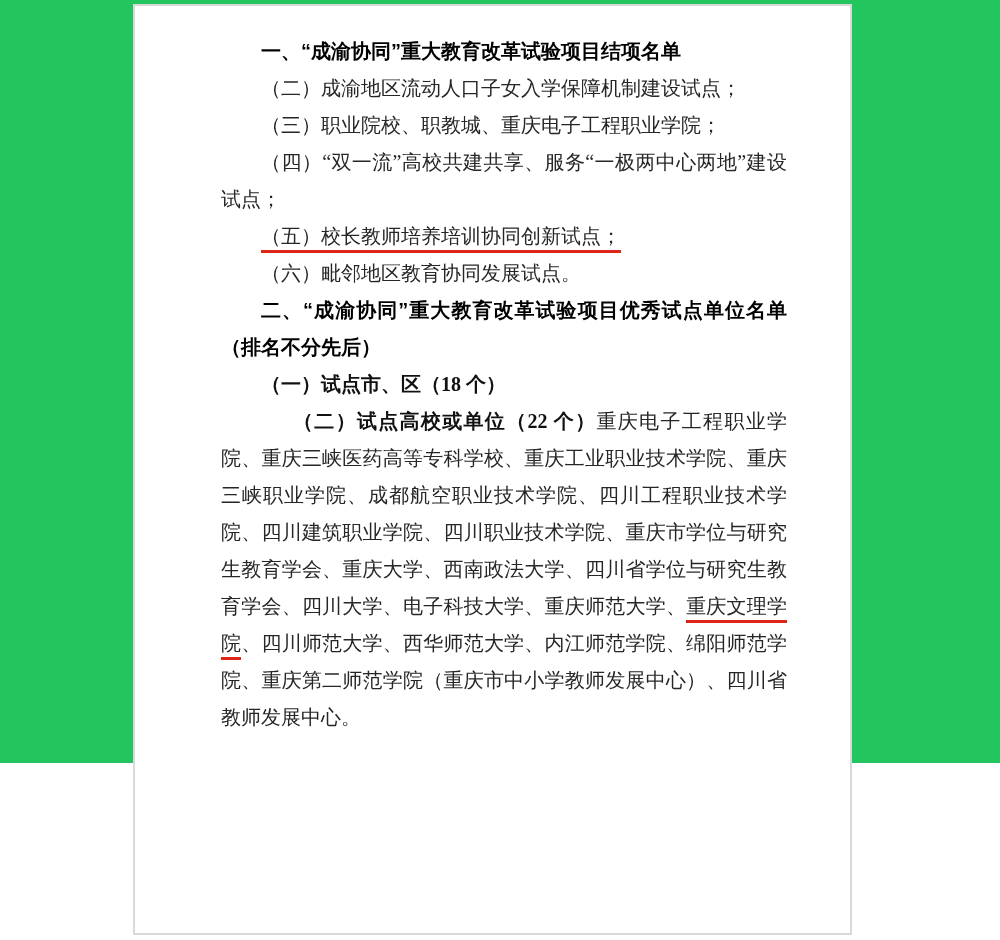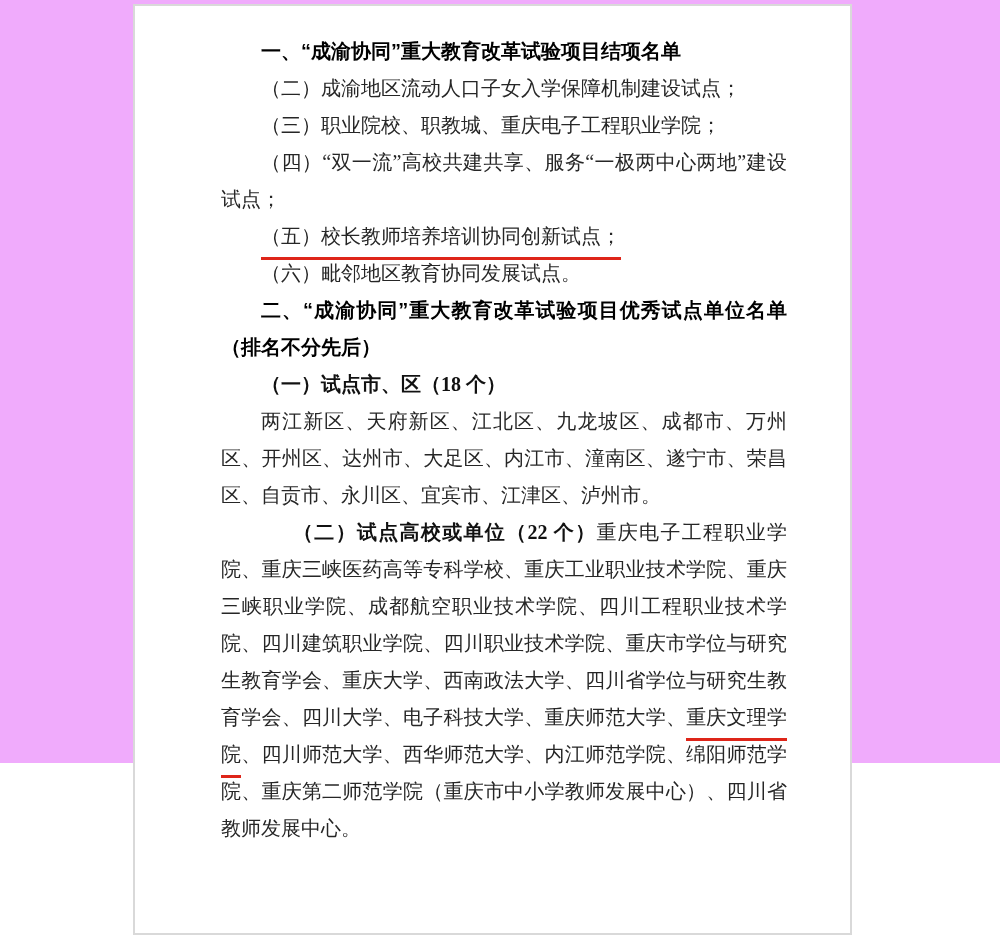--- a/index.html
+++ b/index.html
@@ -7,21 +7,21 @@
     padding: 0;
     background: #ffffff;
     width: 1000px;
     height: 940px;
     overflow: hidden;
   }
   .viewport {
     position: relative;
     width: 1000px;
     height: 763px;
-    background: #f0abfc;
+    background: #22c55e;
   }
   .page {
     position: absolute;
     left: 133px;
     top: 4px;
     width: 719px;
     height: 931px;
     background: #ffffff;
     border: 2px solid #d9d9d9;
     box-sizing: border-box;
@@ -49,21 +49,21 @@
     font-weight: bold;
     color: #111111;
   }
   .h-inline {
     font-weight: bold;
     color: #111111;
     margin-left: 32px;
   }
   .red-underline {
     border-bottom: 3px solid #de2519;
-    padding-bottom: 10px;
+    padding-bottom: 3px;
   }
 </style>
 </head>
 <body>
 
 <div class="viewport">
   <div class="page">
     <div class="content">
 
       <p class="h-main"><span>一、“成渝协同”重大教育改革试验项目结项名单</span></p>
@@ -76,19 +76,18 @@
       <p><span>（四）“双一流”高校共建共享、服务“一极两中心两地”建设试点；</span></p>
 
       <p><span class="red-underline">（五）校长教师培养培训协同创新试点；</span></p>
 
       <p><span>（六）毗邻地区教育协同发展试点。</span></p>
 
       <p class="h-main"><span>二、“成渝协同”重大教育改革试验项目优秀试点单位名单（排名不分先后）</span></p>
 
       <p class="h-sub"><span>（一）试点市、区（18 个）</span></p>
 
-      <p><span>两江新区、天府新区、江北区、九龙坡区、成都市、万州区、开州区、达州市、大足区、内江市、潼南区、遂宁市、荣昌区、自贡市、永川区、宜宾市、江津区、泸州市。</span></p>
 
       <p><span class="h-inline">（二）试点高校或单位（22 个）</span><span>重庆电子工程职业学院、重庆三峡医药高等专科学校、重庆工业职业技术学院、重庆三峡职业学院、成都航空职业技术学院、四川工程职业技术学院、四川建筑职业学院、四川职业技术学院、重庆市学位与研究生教育学会、重庆大学、西南政法大学、四川省学位与研究生教育学会、四川大学、电子科技大学、重庆师范大学、</span><span class="red-underline">重庆文理学院</span><span>、四川师范大学、西华师范大学、内江师范学院、绵阳师范学院、重庆第二师范学院（重庆市中小学教师发展中心）、四川省教师发展中心。</span></p>
 
     </div>
   </div>
 </div>
 
 </body></html>

